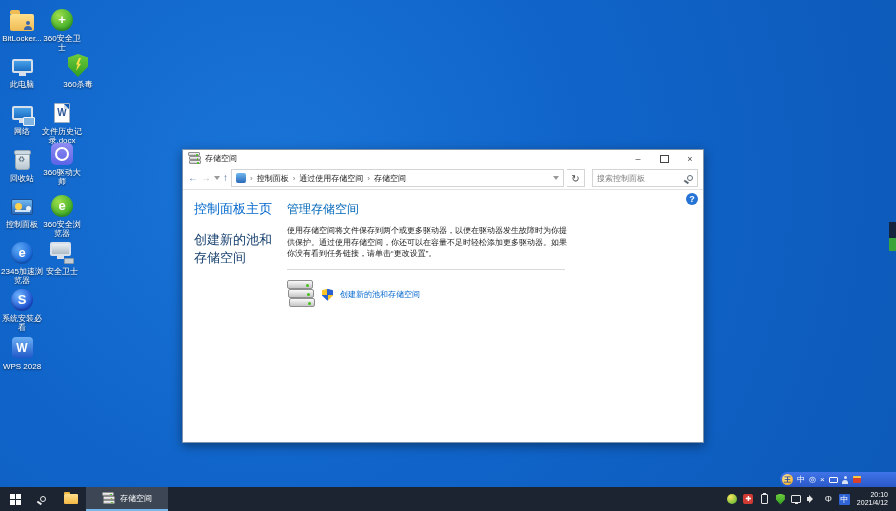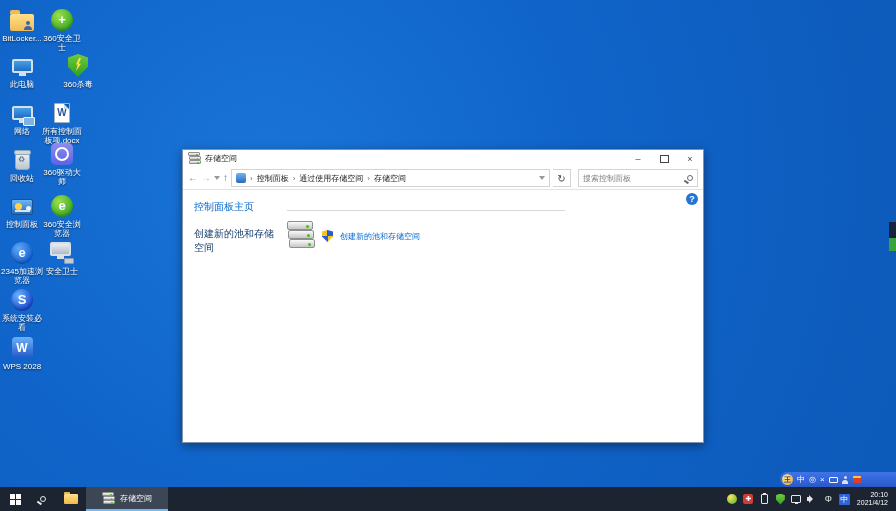--- a/index.html
+++ b/index.html
@@ -80,29 +80,29 @@
   #navbar { height:23px; display:flex; align-items:center; padding:0 5px; border-bottom:1px solid #e3e3e3; gap:3px; }
   .navg { font-size:10px; color:#5a7fae; cursor:pointer; line-height:1; }
   .navg.dis { color:#b9b9b9; }
   .caret { width:0; height:0; border-left:3px solid transparent; border-right:3px solid transparent; border-top:4px solid #9a9a9a; cursor:pointer; }
   #addr { flex:1; height:18px; border:1px solid #d4d4d4; display:flex; align-items:center; padding:0 4px; gap:4px; }
   #addr .seg { font-size:8px; color:#1a1a1a; cursor:pointer; white-space:nowrap; }
   #addr .sep { font-size:8px; color:#777; }
   .bicon { width:10px; height:10px; border-radius:2px; background:linear-gradient(#6fb7f0,#2a69b8); flex:0 0 auto; }
   #addr .spring { flex:1; }
   #refreshbtn { width:18px; height:18px; border:1px solid #d4d4d4; border-left:none; display:flex; align-items:center; justify-content:center; font-size:10px; color:#4a4a4a; cursor:pointer; }
-  #searchbox { width:120px; height:18px; border:1px solid #d4d4d4; margin-left:4px; display:flex; align-items:center; padding:0 4px; }
+  #searchbox { width:106px; height:18px; border:1px solid #d4d4d4; margin-left:4px; display:flex; align-items:center; padding:0 4px; }
   #searchbox input { flex:1; border:none; outline:none; font-size:8px; color:#333; width:70px; font-family:"Liberation Sans",sans-serif; }
   #searchbox input::placeholder { color:#808080; }
   .mag { width:6px; height:6px; border:1.5px solid #5f6b76; border-radius:50%; position:relative; flex:0 0 auto; }
   .mag::after { content:""; position:absolute; left:-4px; top:5px; width:5px; height:1.5px; background:#5f6b76; transform:rotate(35deg); }
 
   #content { flex:1; display:flex; position:relative; }
   #sidebar { width:100px; padding:10px 0 10px 11px; display:flex; flex-direction:column; justify-content:space-between; }
-  .slink { font-size:10px; color:#0066cc; cursor:pointer; margin-bottom:13px; }
+  .slink { font-size:13px; color:#0066cc; cursor:pointer; margin-bottom:13px; }
   .slink.task { color:#17406e; }
   .seealso .hd { font-size:8px; color:#6d6d6d; margin-bottom:6px; }
   .seealso .slink { margin-bottom:5px; }
 
   #main { flex:1; padding:11px 14px 0 4px; position:relative; }
   #help { position:absolute; top:3px; right:5px; width:12px; height:12px; border-radius:50%; background:#2573d5; color:#fff;
     font-size:9px; font-weight:bold; display:flex; align-items:center; justify-content:center; cursor:pointer; }
   #heading { font-size:12px; color:#0067b8; margin-bottom:7px; }
   #bodytext { font-size:8px; line-height:1.45; color:#1a1a1a; width:282px; }
   #divider { width:278px; border-top:1px solid #d9d9d9; margin:9px 0 10px; }
@@ -192,21 +192,21 @@
       <div class="art">
         <div class="mon"></div>
         <div class="net2"></div>
       </div>
       <div class="lbl">网络</div>
     </div>
   <div class="dicon" style="left:40px;top:99px">
       <div class="art">
         <div class="page">W</div>
       </div>
-      <div class="lbl">所有控制面板项.docx</div>
+      <div class="lbl">文件历史记录.docx</div>
     </div>
 
   <div class="dicon" style="left:0;top:146px">
       <div class="art">
         <div class="bin"></div>
       </div>
       <div class="lbl">回收站</div>
     </div>
   <div class="dicon" style="left:40px;top:140px">
       <div class="art">
@@ -296,20 +296,22 @@
     <div id="content">
       <div id="sidebar">
         <div>
           <div class="slink">控制面板主页</div>
           <div class="slink task">创建新的池和存储空间</div>
         </div>
       </div>
 
       <div id="main">
         <div id="help">?</div>
+        <div id="heading">管理存储空间</div>
+        <div id="bodytext">使用存储空间将文件保存到两个或更多驱动器，以便在驱动器发生故障时为你提供保护。通过使用存储空间，你还可以在容量不足时轻松添加更多驱动器。如果你没有看到任务链接，请单击“更改设置”。</div>
         <div id="divider"></div>
         <div id="taskrow">
           <div class="stack">
               <div class="d d1"></div>
               <div class="d d2"></div>
               <div class="d d3"></div>
             </div>
           <span class="uac"></span>
           <span id="tasklink">创建新的池和存储空间</span>
         </div>

